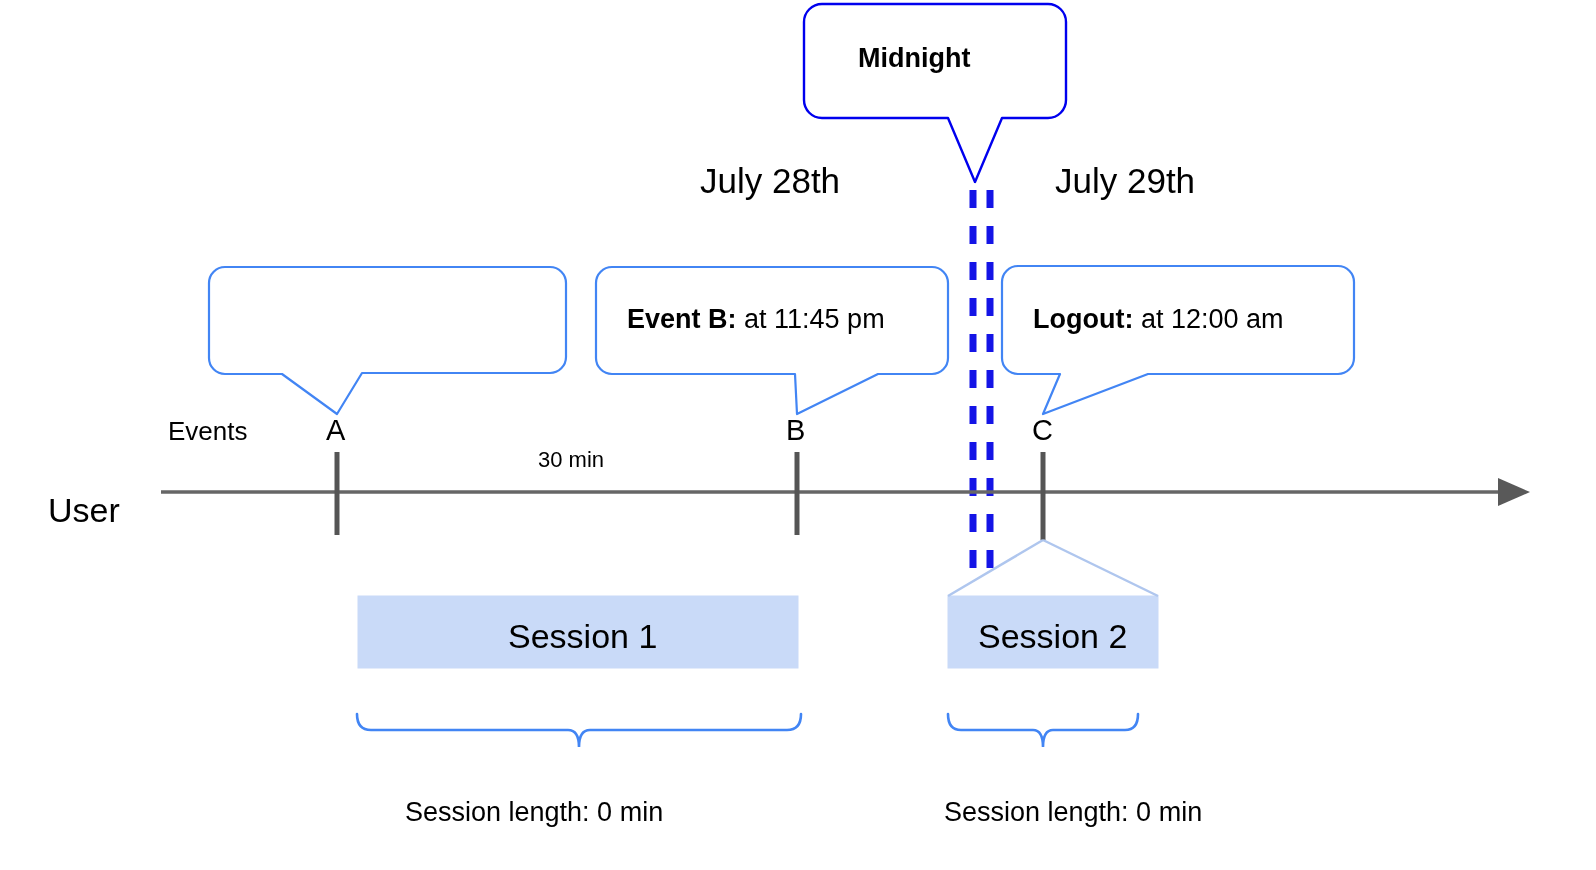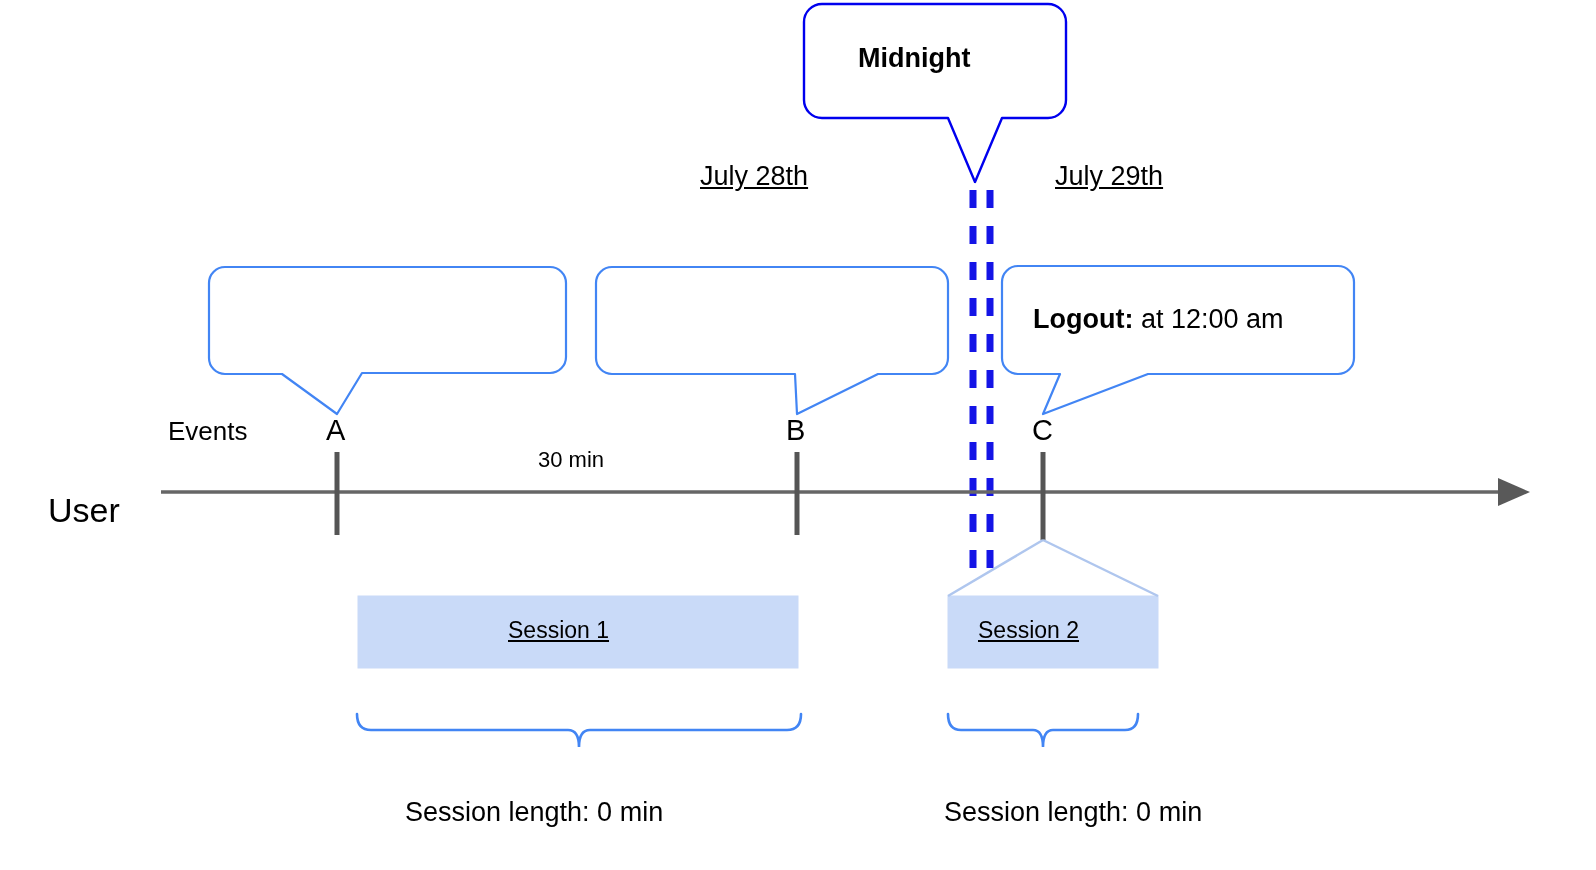--- a/index.html
+++ b/index.html
@@ -32,43 +32,41 @@
     position: absolute;
     white-space: nowrap;
     line-height: 1;
   }
   .callout-text {
     font-size: 27px;
     color: #000000;
   }
   .callout-text b { font-weight: bold; }
   .date-text {
-    font-size: 27px;
-    text-decoration: underline;
+    font-size: 35px;
   }
   .midnight-text {
     font-size: 27px;
     font-weight: bold;
   }
   .event-letter {
     font-size: 29px;
   }
   .events-label {
     font-size: 26px;
     margin-left: 40px;
   }
   .user-label {
     font-size: 34px;
   }
   .duration-label {
     font-size: 22px;
   }
   .session-label {
-    font-size: 23px;
-    text-decoration: underline;
+    font-size: 34px;
   }
   .length-label {
     font-size: 27px;
     margin-left: 48px;
   }
 </style>
 </head>
 <body>
 
 <div id="stage">
@@ -104,20 +102,23 @@
     <path d="M948,714 q0,16 13,16 H1033 q10,0 10,17 q0,-17 10,-17 H1125 q13,0 13,-16" fill="none" stroke="#4285F4" stroke-width="2.6" stroke-linecap="round"></path>
 
   </svg>
 
   <div class="txt midnight-text" style="left:858px; top:45px;">Midnight</div>
 
   <div class="txt date-text" style="left:700px; top:163px;">July 28th</div>
   <div class="txt date-text" style="left:1055px; top:163px;">July 29th</div>
 
 
+  <div class="txt callout-text" style="left:627px; top:306px;">
+    <b>Event B:</b><span> at 11:45 pm</span>
+  </div>
 
   <div class="txt callout-text" style="left:1033px; top:306px;">
     <b>Logout:</b><span> at 12:00 am</span>
   </div>
 
   <div class="txt events-label" style="left:128px; top:418px;">Events</div>
 
   <div class="txt event-letter" style="left:326px; top:416px;">A</div>
   <div class="txt event-letter" style="left:786px; top:416px;">B</div>
   <div class="txt event-letter" style="left:1032px; top:416px;">C</div>

